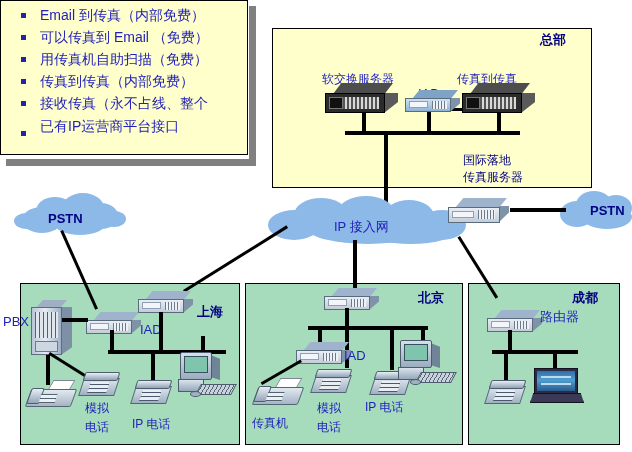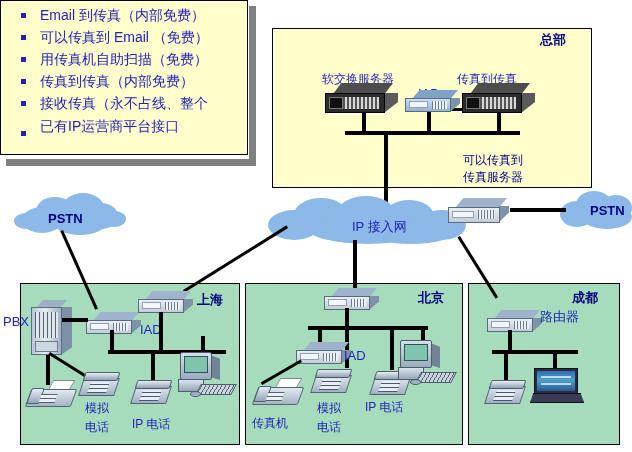--- a/index.html
+++ b/index.html
@@ -224,21 +224,21 @@
   </div>
   <div class="srv" style="left:462px;top:83px;">
     <div class="top"></div>
       <div class="side"></div>
       <div class="body"></div>
     <div class="slots"></div>
       <div class="slots2"></div>
   </div>
 
   <div class="hq-gw">
-    <div>可以传真到</div>
+    <div>国际落地</div>
     <div>传真服务器</div>
   </div>
 
   <div class="cloud" style="left:14px;top:193px;width:112px;height:46px;">
     <i style="left:8px;top:14px;width:40px;height:26px;"></i>
     <i style="left:22px;top:4px;width:38px;height:28px;"></i>
     <i style="left:48px;top:0px;width:42px;height:30px;"></i>
     <i style="left:70px;top:10px;width:34px;height:26px;"></i>
     <i style="left:40px;top:18px;width:52px;height:24px;"></i>
     <i style="left:0px;top:20px;width:26px;height:16px;"></i>
@@ -248,21 +248,21 @@
 
   <div class="cloud" style="left:268px;top:196px;width:200px;height:52px;">
     <i style="left:0px;top:14px;width:52px;height:30px;"></i>
     <i style="left:26px;top:2px;width:54px;height:34px;"></i>
     <i style="left:70px;top:0px;width:56px;height:32px;"></i>
     <i style="left:116px;top:4px;width:50px;height:32px;"></i>
     <i style="left:150px;top:14px;width:48px;height:30px;"></i>
     <i style="left:40px;top:18px;width:120px;height:30px;"></i>
     <i style="left:98px;top:20px;width:90px;height:28px;"></i>
   </div>
-  <div class="cloud-label" style="left:352px;top:218px;font-weight:normal;color:#2222bb;font-size:13px;">IP 接入网</div>
+  <div class="cloud-label" style="left:334px;top:218px;font-weight:normal;color:#2222bb;font-size:13px;">IP 接入网</div>
 
   <div class="cloud" style="left:560px;top:191px;width:72px;height:42px;">
     <i style="left:0px;top:10px;width:34px;height:26px;"></i>
     <i style="left:16px;top:0px;width:36px;height:28px;"></i>
     <i style="left:40px;top:4px;width:32px;height:26px;"></i>
     <i style="left:22px;top:14px;width:50px;height:24px;"></i>
   </div>
   <div class="cloud-label" style="left:590px;top:203px;">PSTN</div>
 
   <div class="iad" style="left:448px;top:198px;width:64px;height:30px;">
@@ -271,21 +271,21 @@
     <div class="body" style="width:52px;height:16px;top:9px;"></div>
     <div class="panel" style="top:13px;width:22px;"></div>
     <div class="grill" style="left:30px;top:12px;width:17px;height:9px;"></div>
   </div>
   <div class="ln" style="left:510px;top:208px;width:56px;height:4px;"></div>
 
   <div class="site" style="left:20px;top:283px;width:220px;height:162px;"></div>
   <div class="site" style="left:245px;top:283px;width:218px;height:162px;"></div>
   <div class="site" style="left:468px;top:283px;width:152px;height:162px;"></div>
 
-  <div class="lbl-b" style="left:197px;top:291px;">上海</div>
+  <div class="lbl-b" style="left:197px;top:303px;">上海</div>
   <div class="lbl-b" style="left:418px;top:289px;">北京</div>
   <div class="lbl-b" style="left:572px;top:289px;">成都</div>
 
   <div class="diag" style="left:183px;top:290px;width:122px;transform:rotate(-32deg);"></div>
   <div class="ln" style="left:353px;top:240px;width:4px;height:48px;"></div>
   <div class="diag" style="left:460px;top:236px;width:72px;transform:rotate(58deg);"></div>
 
   <div class="diag" style="left:63px;top:230px;width:86px;transform:rotate(66deg);"></div>
 
   <div class="pbx" style="left:31px;top:300px;">

